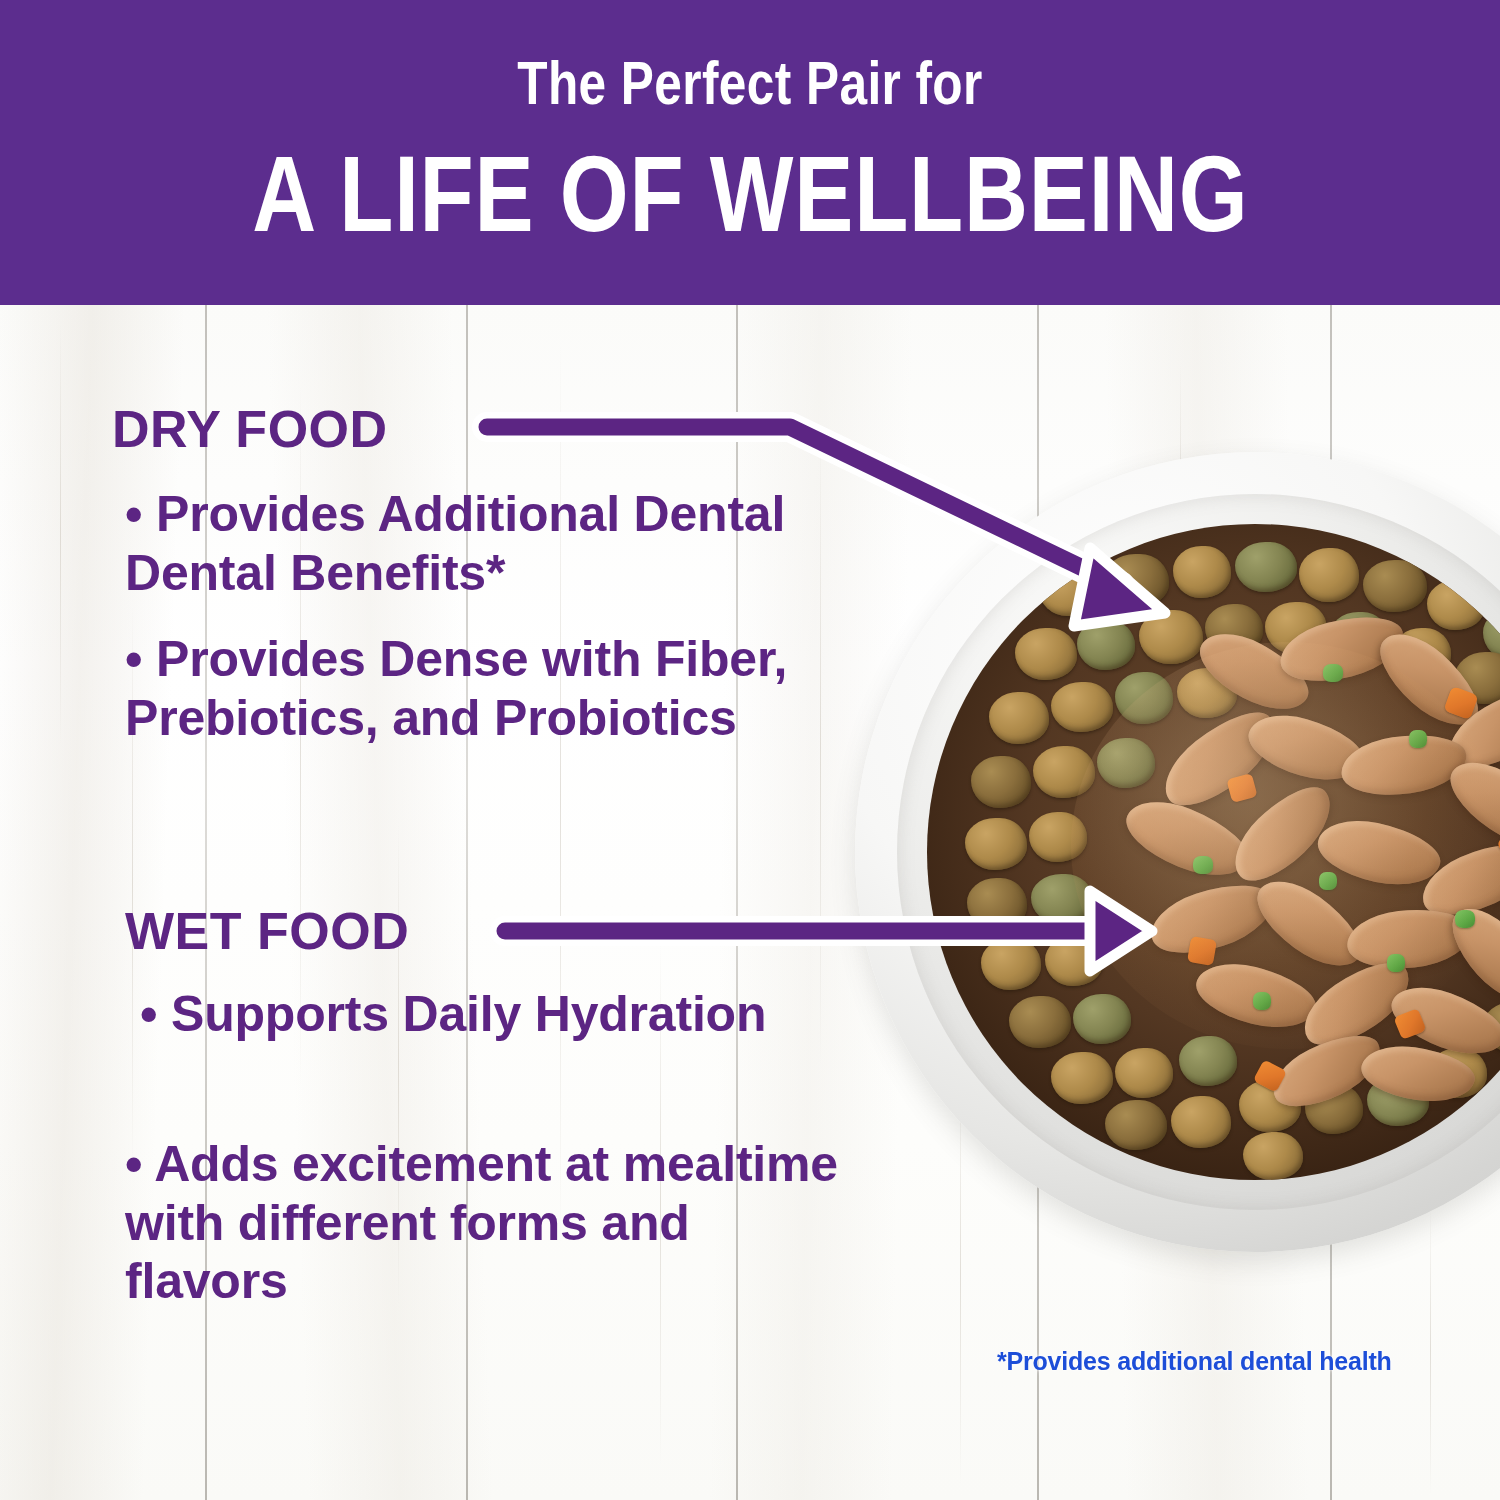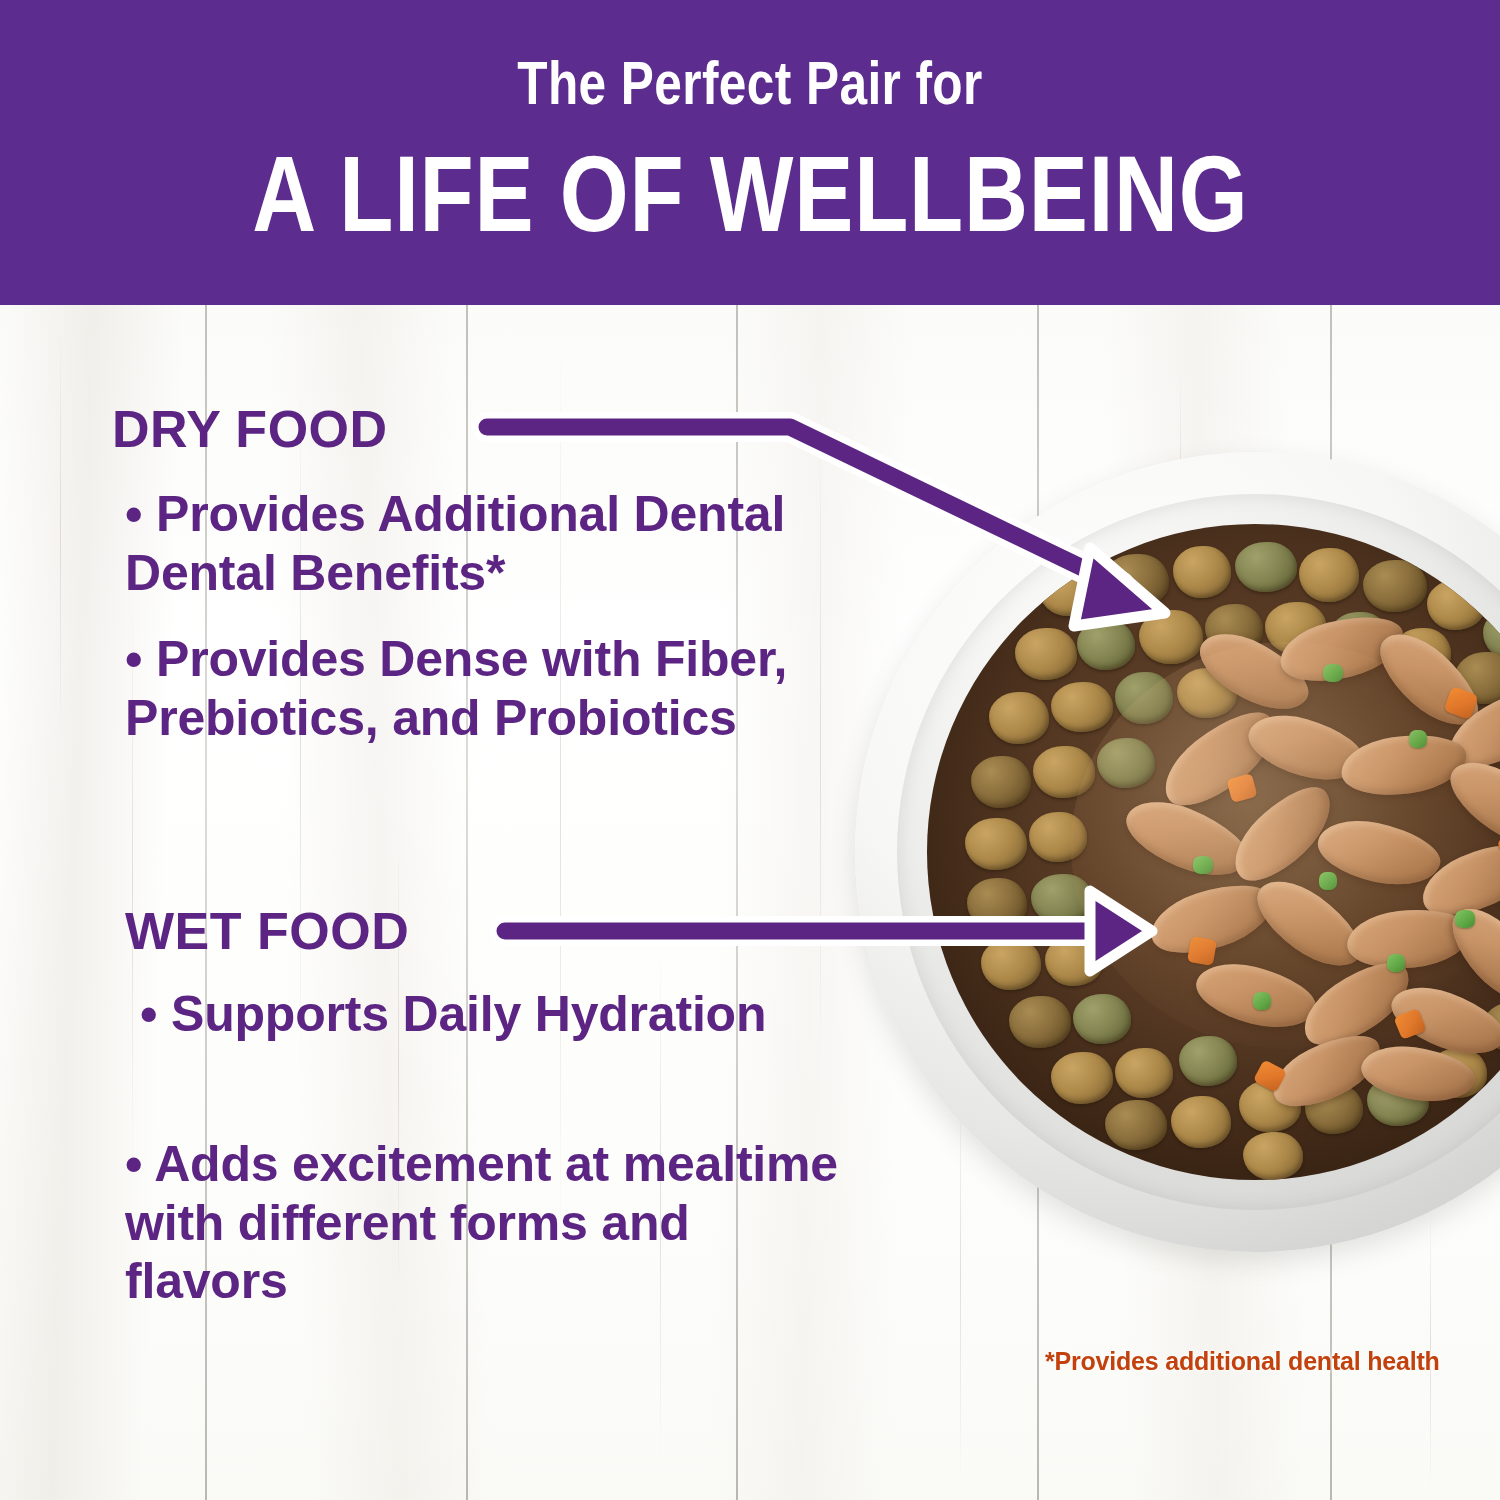--- a/index.html
+++ b/index.html
@@ -189,27 +189,26 @@
     background: radial-gradient(ellipse at 40% 35%, rgba(255,225,190,0.22) 0%, rgba(210,150,95,0.10) 50%, rgba(0,0,0,0) 78%);
     pointer-events: none;
   }
 
   
   #footnote {
     position: absolute;
     left: 997px;
     top: 1345px;
     width: 420px;
-    color: #c2410c;
+    color: #1d4ed8;
     font-size: 25px;
     font-weight: 700;
     line-height: 1.28;
     letter-spacing: -0.2px;
     text-shadow: 0 0 3px rgba(255,255,255,0.9), 0 0 6px rgba(255,255,255,0.8);
-    margin-left: 48px;
   }
 </style>
 </head>
 <body>
 
 <div id="page">
 
   <div id="wood-bg">
     <div class="plank-seam" style="left:205px"></div>
     <div class="plank-seam" style="left:466px"></div>

